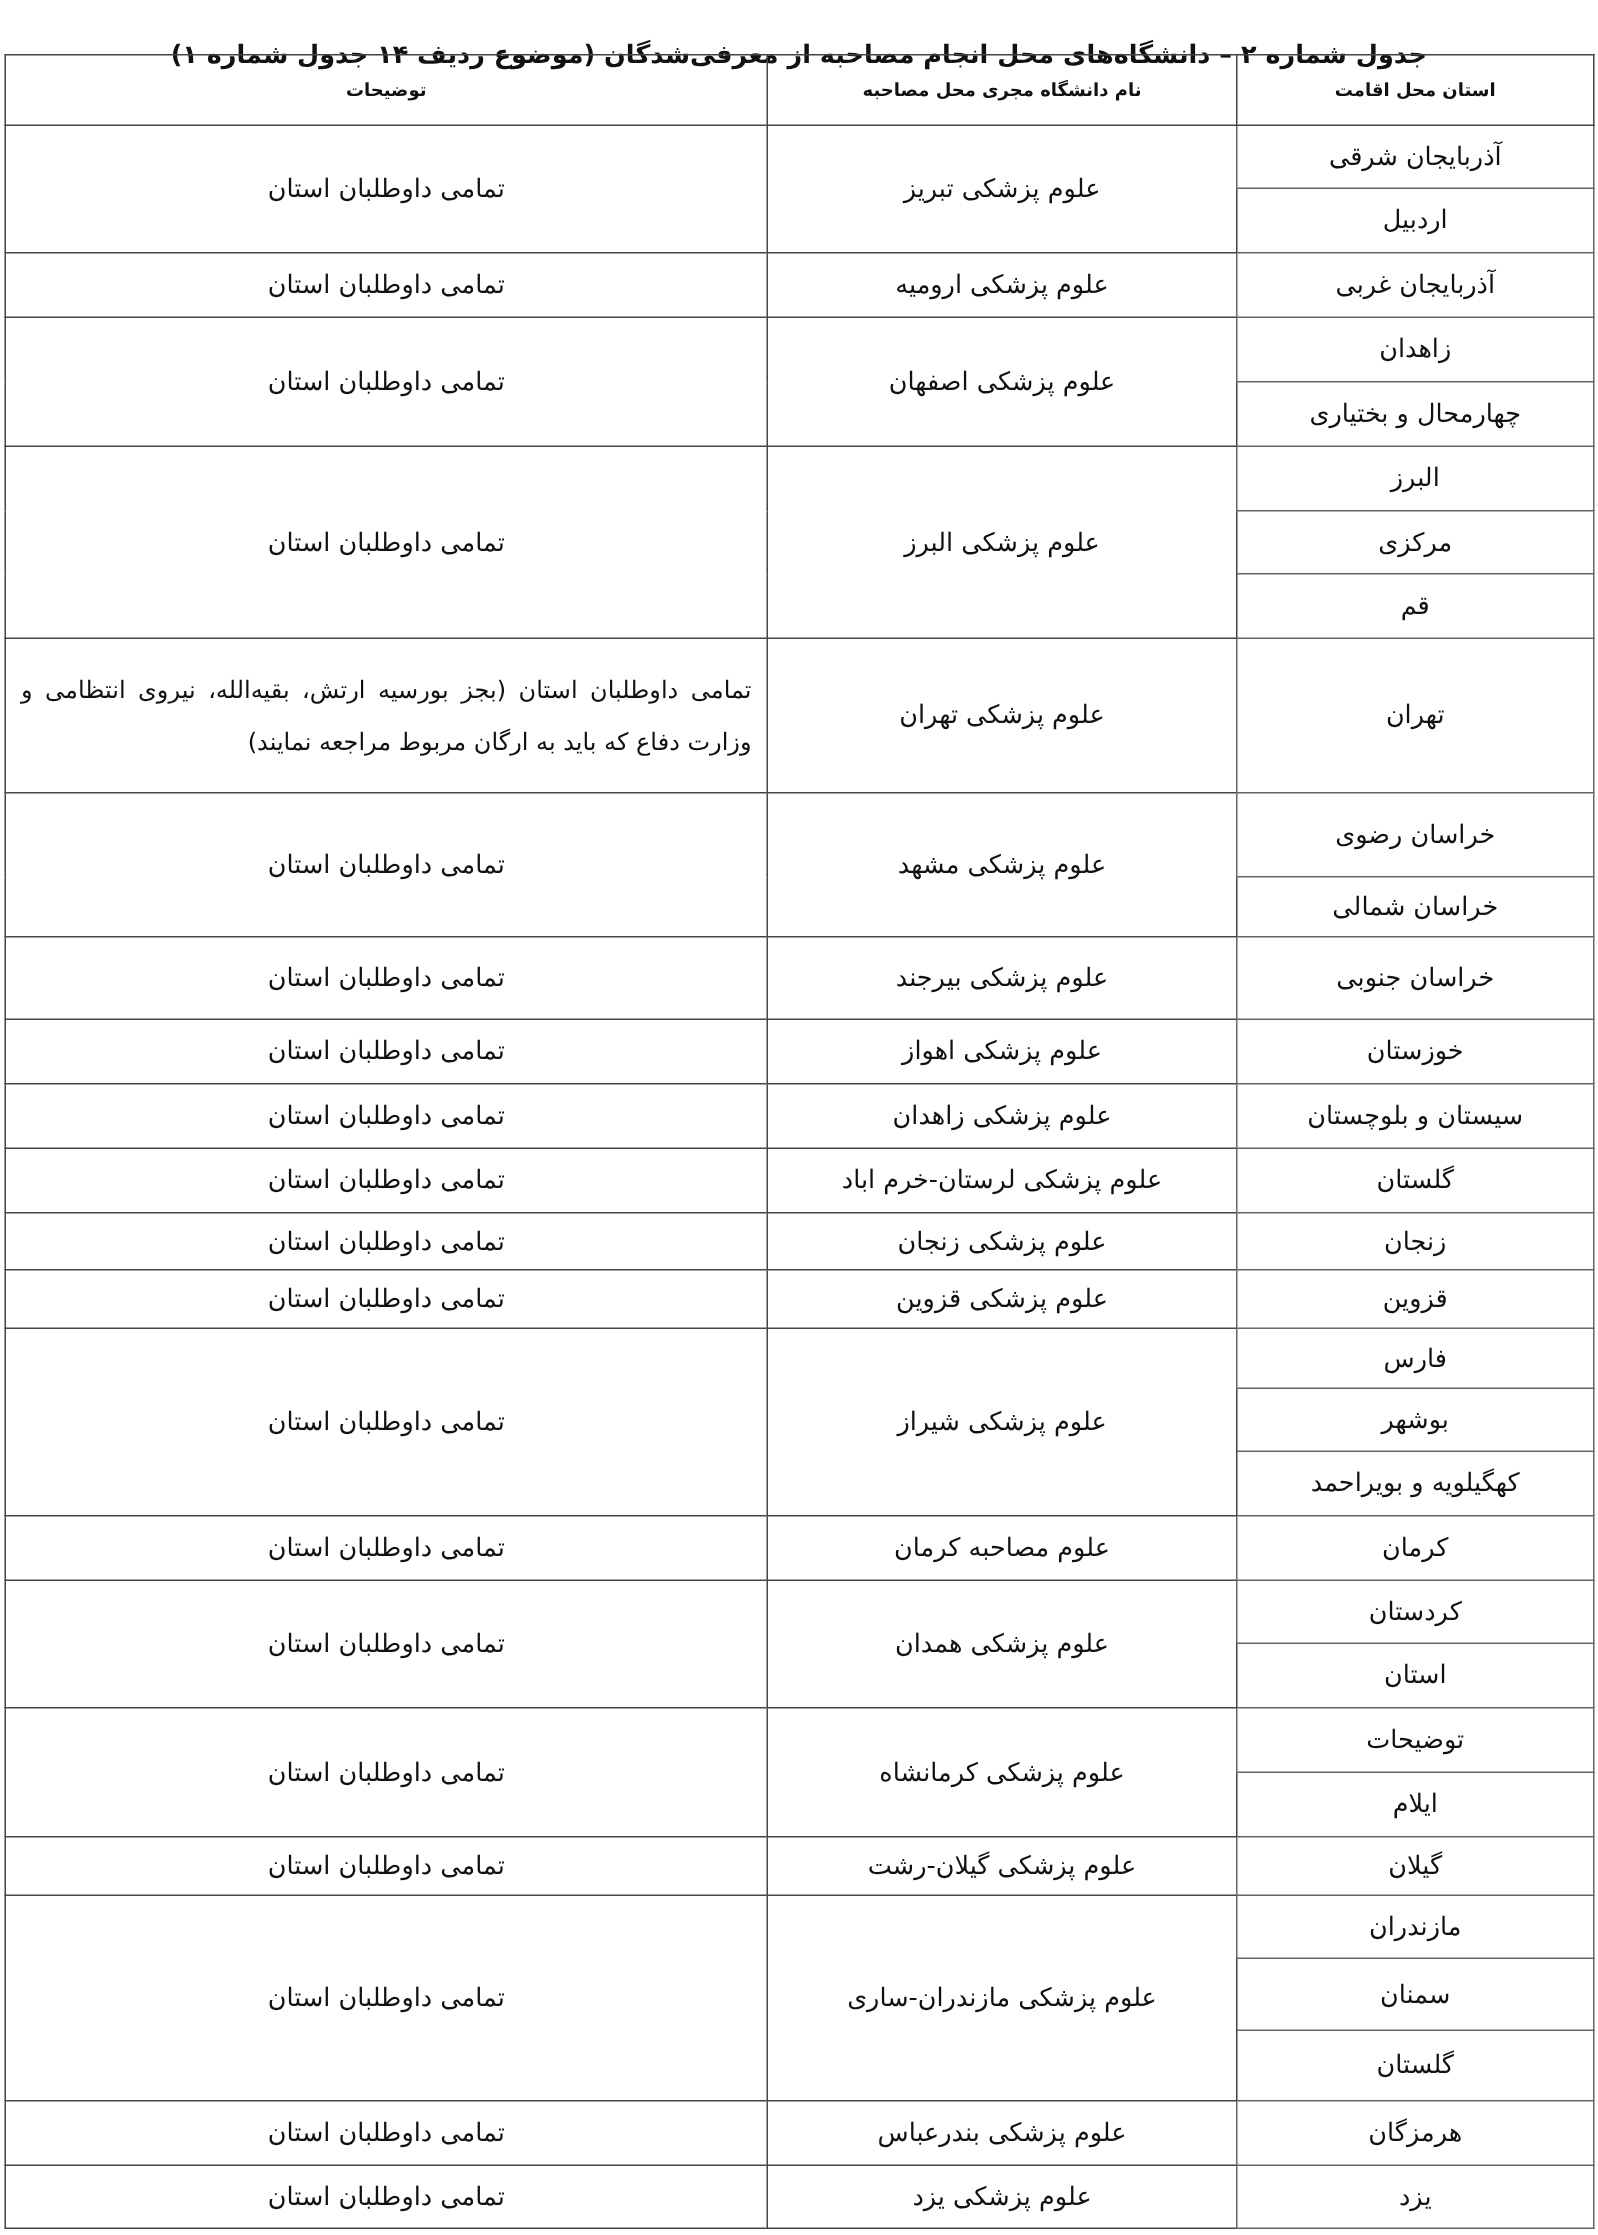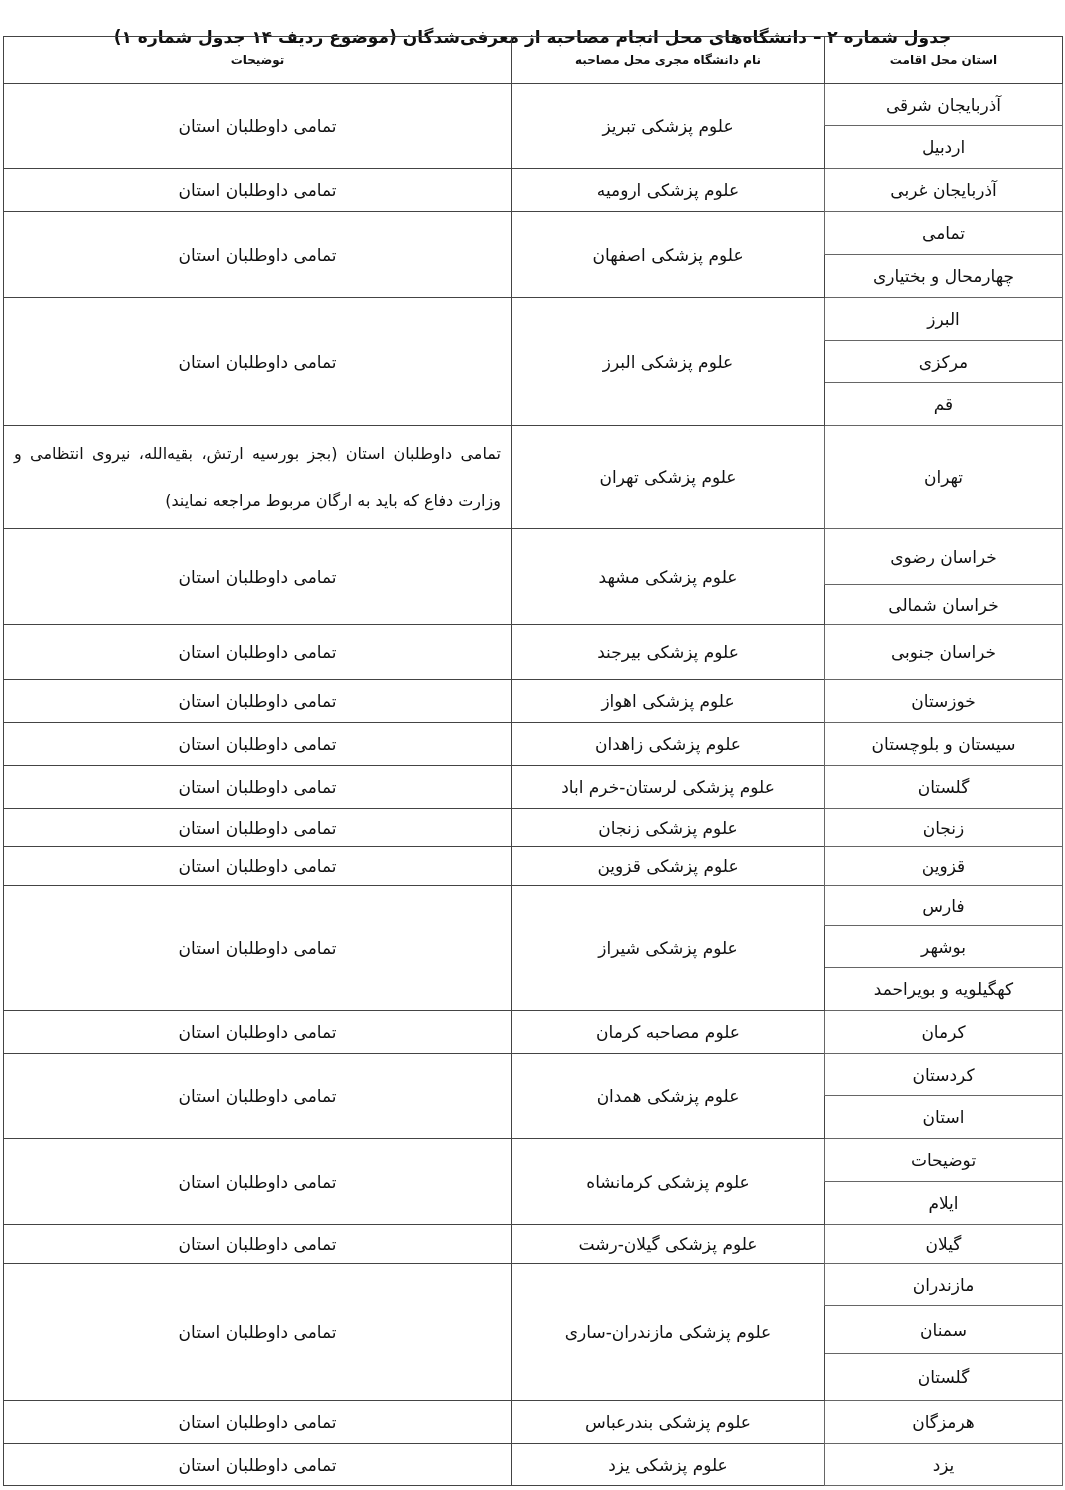--- a/index.html
+++ b/index.html
@@ -3,21 +3,21 @@
 <meta charset="utf-8">
 <style>
   html, body { margin:0; padding:0; background:#ffffff; }
   body { width:1065px; height:1490px; position:relative; font-family:"DejaVu Sans", sans-serif; color:#111; overflow:hidden; }
   .title { position:absolute; top:24px; left:0; width:1065px; text-align:center; direction:rtl; font-weight:bold; font-size:17px; line-height:26px; }
   table { position:absolute; top:36px; left:3px; width:1059px; border-collapse:collapse; direction:rtl; table-layout:fixed; }
   td, th { border:1.3px solid #444; text-align:center; vertical-align:middle; padding:0 6px; font-size:17px; font-weight:normal; }
   th { font-weight:bold; font-size:12px; height:46px; }
   col.c1 { width:238px; } col.c2 { width:313px; } col.c3 { width:508px; }
   td.sub { border-color:#666; }
-  td.desc.long { text-align:justify; text-align-last:right; line-height:47px; padding:0 10px; font-size:16px; }
+  td.desc.long { text-align:justify; text-align-last:right; line-height:35px; padding:0 10px; font-size:16px; }
 </style>
 </head>
 <body>
 
 <div class="title">جدول شماره ۲ – دانشگاه‌های محل انجام مصاحبه از معرفی‌شدگان (موضوع ردیف ۱۴ جدول شماره ۱)</div>
 
 <table>
   <colgroup>
       <col class="c1">
       <col class="c2">
@@ -38,21 +38,21 @@
       </tr>
       <tr style="height: 43px;">
         <td class="sub">اردبیل</td>
       </tr>
       <tr style="height: 43px;">
         <td class="sub">آذربایجان غربی</td>
         <td rowspan="1">علوم پزشکی ارومیه</td>
         <td rowspan="1" class="desc">تمامی داوطلبان استان</td>
       </tr>
       <tr style="height: 43px;">
-        <td class="sub">تمامی</td>
+        <td class="sub">زاهدان</td>
         <td rowspan="2">علوم پزشکی اصفهان</td>
         <td rowspan="2" class="desc">تمامی داوطلبان استان</td>
       </tr>
       <tr style="height: 43px;">
         <td class="sub">چهارمحال و بختیاری</td>
       </tr>
       <tr style="height: 43px;">
         <td class="sub">البرز</td>
         <td rowspan="3">علوم پزشکی البرز</td>
         <td rowspan="3" class="desc">تمامی داوطلبان استان</td>

